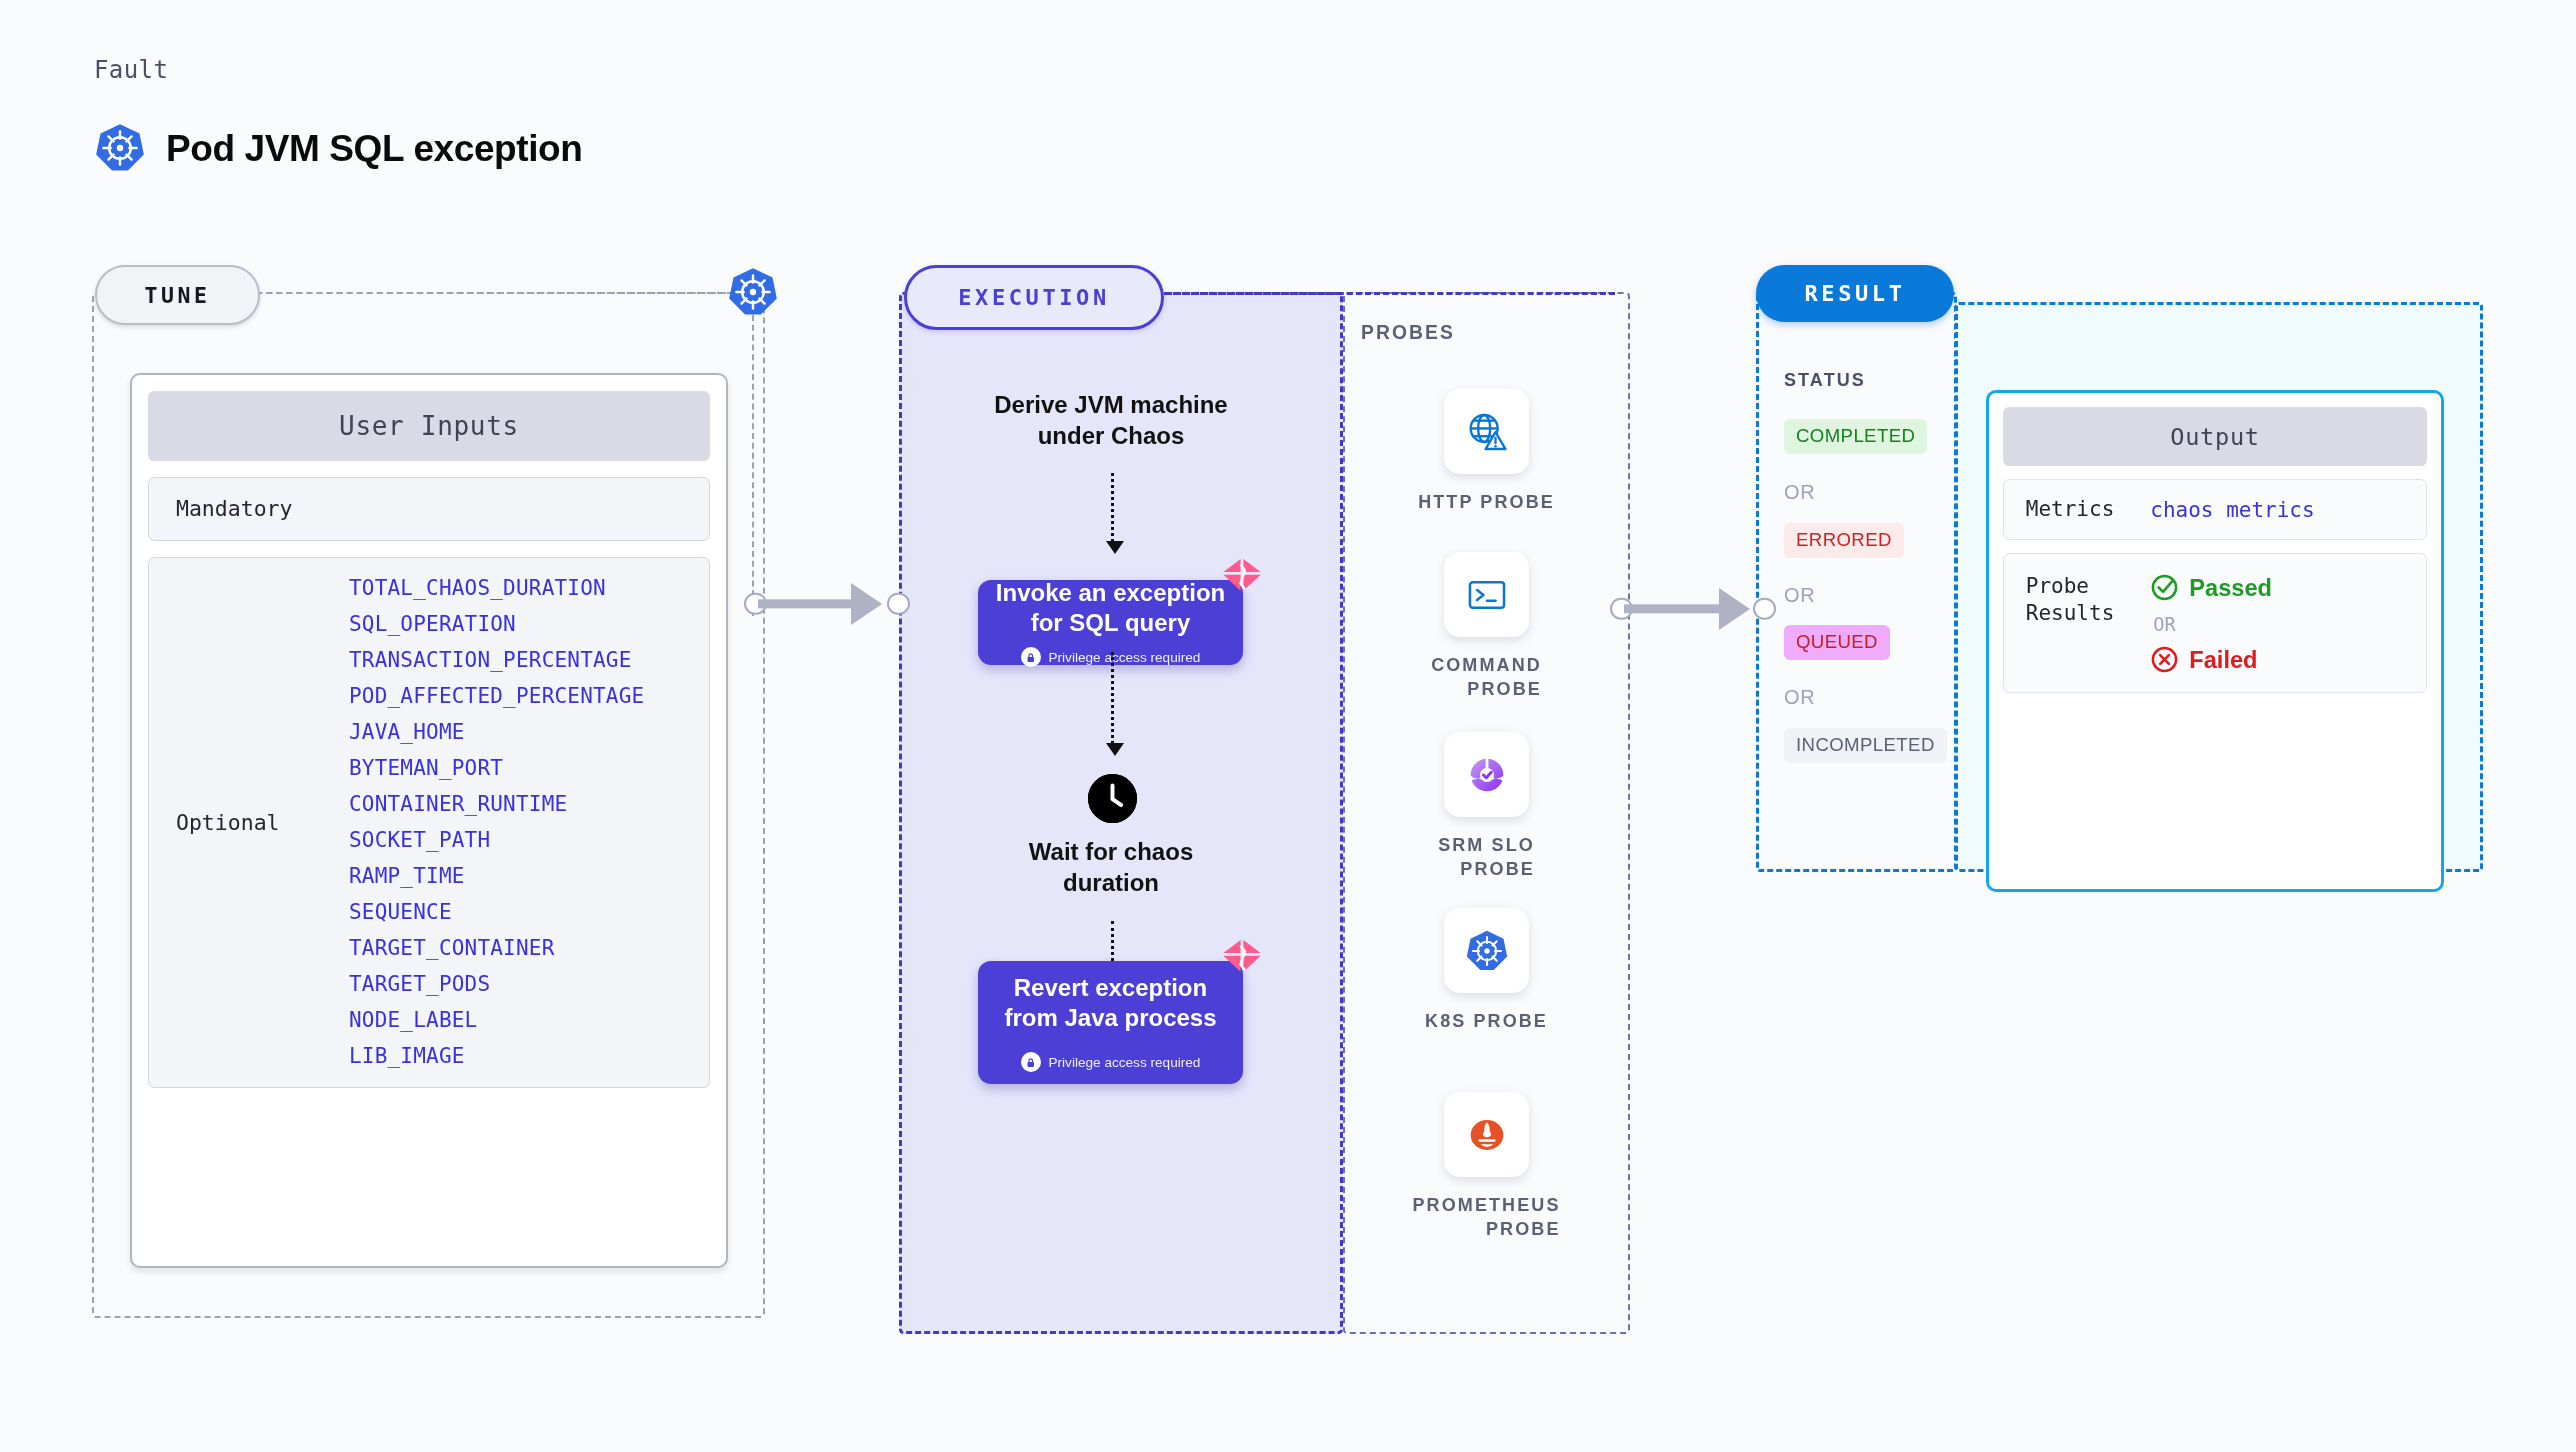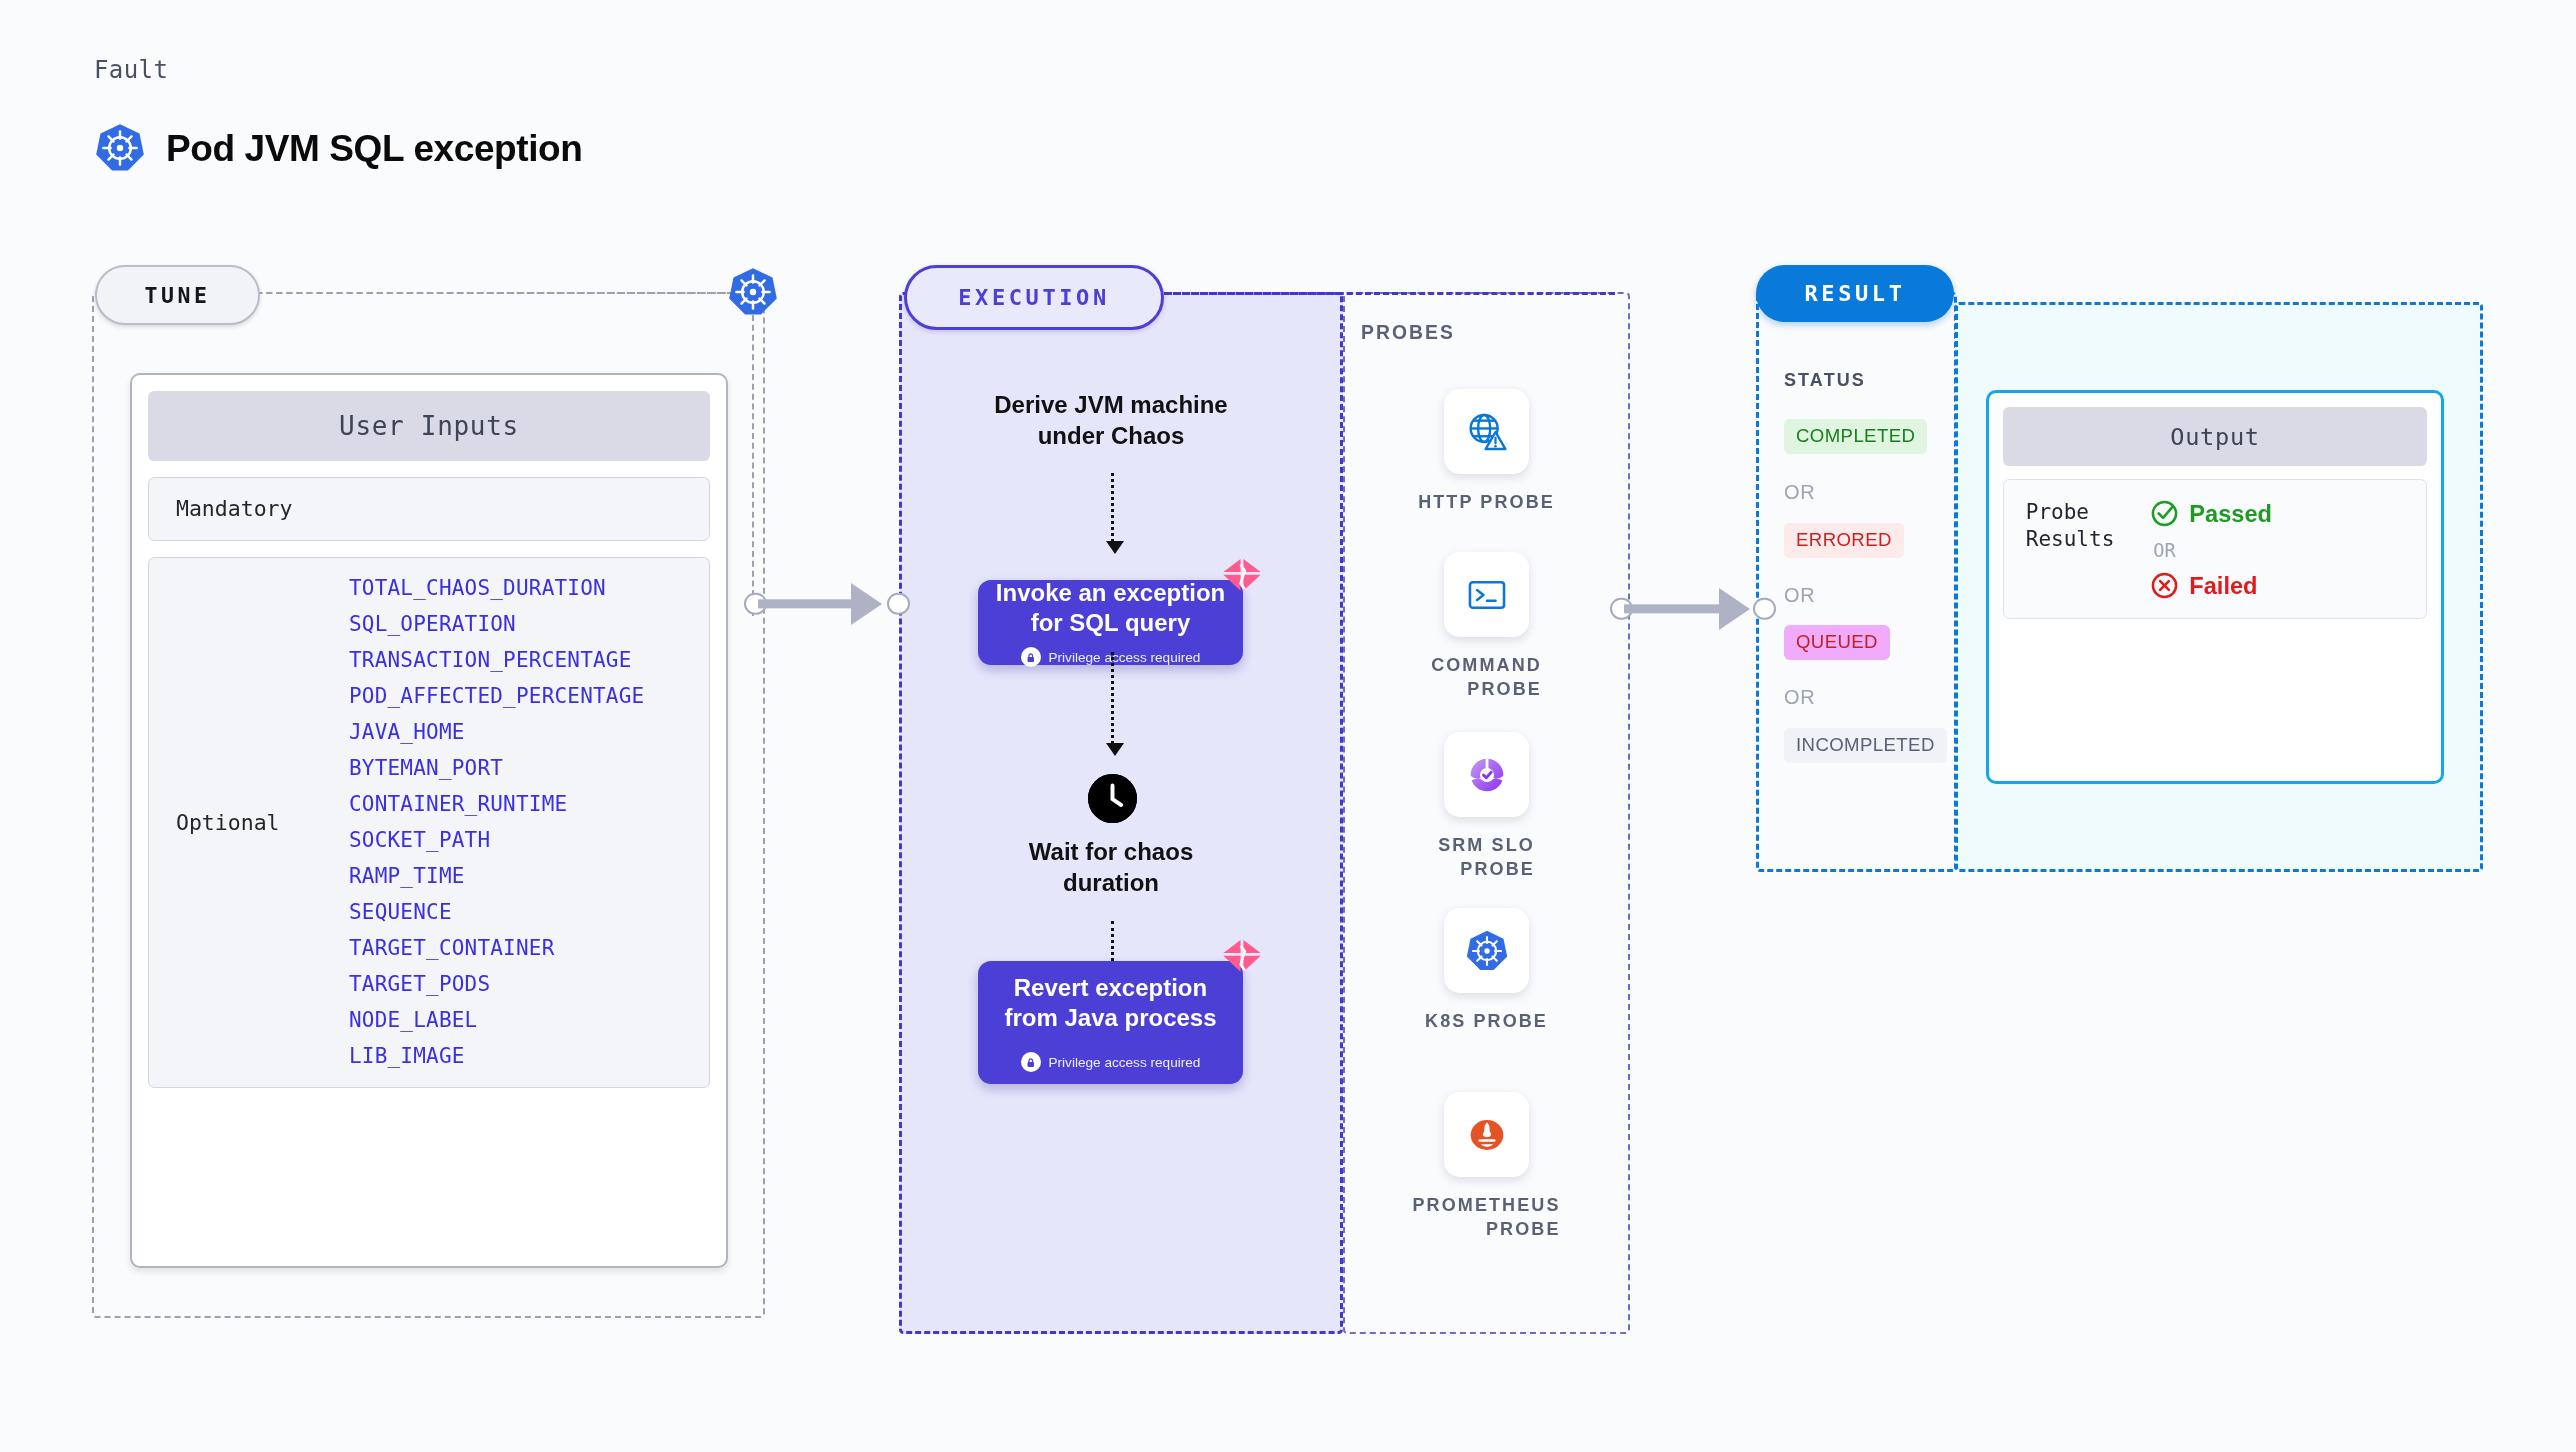--- a/index.html
+++ b/index.html
@@ -256,21 +256,21 @@
     padding: 6.4px 12px; border-radius: 5.7px;
     font-size: 18.6px; font-weight: 400; letter-spacing: 0.4px;
   }
   .or-text {
     position: absolute; left: 1784px;
     font-size: 20px; color: #9ea3b5; letter-spacing: 0.7px;
   }
 
   #output-card {
     position: absolute; left: 1986px; top: 390px;
-    width: 458px; height: 394px;
+    width: 458px; height: 502px;
     background: #fff;
     border: 3.6px solid #14a7e8;
     border-radius: 10px;
     box-sizing: border-box;
     padding: 14.3px;
   }
   #output-header {
     height: 59px; background: #d9dae5; border-radius: 6.4px;
     display: flex; align-items: center; justify-content: center;
     font-family: "DejaVu Sans Mono", monospace;
@@ -555,20 +555,24 @@
 <div class="or-text" style="top:584px;">OR</div>
 
 <div class="status-badge" style="top:625px; background:#f0abfc; color:#c42020;">QUEUED</div>
 <div class="or-text" style="top:686px;">OR</div>
 
 <div class="status-badge" style="top:728px; background:#f1f2f7; color:#5b6175;">INCOMPLETED</div>
 
 <div id="output-card">
   <div id="output-header">Output</div>
 
+  <div class="out-row">
+    <div class="out-key">Metrics</div>
+    <div class="out-val-metrics">chaos metrics</div>
+  </div>
 
   <div class="out-row" style="align-items:flex-start; padding-top:18.6px;">
     <div class="out-key">Probe<br>Results</div>
     <div class="probe-res">
       <div class="pr-line">
         <span>
           <svg width="29" height="29" viewBox="0 0 40 40">
             <circle cx="20" cy="20" r="16" stroke="#1d9b22" stroke-width="3.4" fill="none"></circle>
             <path d="M12 20 L18 26 L31 11" stroke="#1d9b22" stroke-width="3.6" fill="none" stroke-linecap="round" stroke-linejoin="round"></path>
           </svg>

